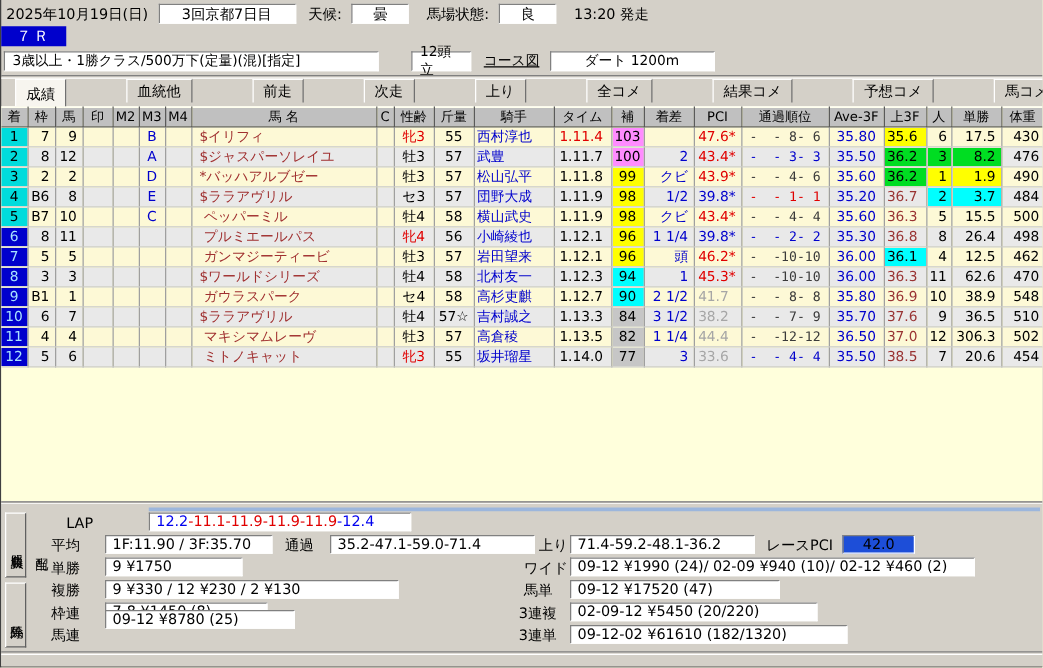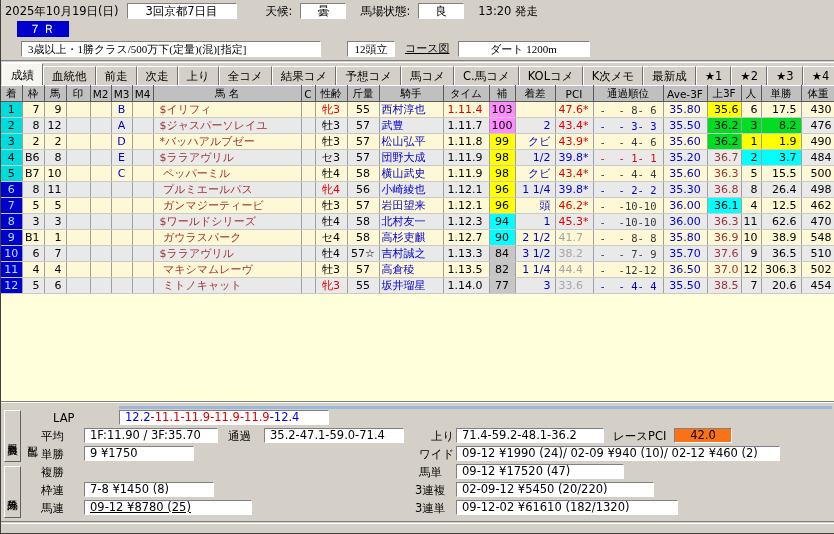--- a/index.html
+++ b/index.html
@@ -5,31 +5,31 @@
   * { box-sizing: border-box; margin: 0; padding: 0; }
   html,body { width:834px; height:534px; }
   body { font-family:"DejaVu Sans","Liberation Sans",sans-serif; font-size:11px; background:#d4d0c8; color:#000; overflow:hidden; }
   .app { width:834px; height:534px; display:flex; flex-direction:column; background:#d4d0c8; border-left:1px solid #404040; border-bottom:1px solid #404040; position:relative; }
 
   
   .topbar { height:20px; display:flex; align-items:center; gap:8px; padding:2px 0 0 4px; font-size:11.5px; }
   .sunken { background:#ffffff; border:1px solid; border-color:#808080 #ffffff #ffffff #808080; padding:0 6px; line-height:14px; height:16px; display:inline-flex; align-items:center; }
   .box-meeting { width:110px; justify-content:center; }
   .box-weather, .box-going { width:46px; justify-content:center; }
-  .race-row { height:18px; padding-left:16px; display:flex; align-items:center; }
+  .race-row { height:18px; padding-left:0; display:flex; align-items:center; }
   .race-badge { background:#0000cc; color:#ffffff; padding:1px 12px; font-size:12px; letter-spacing:2px; line-height:14px; }
-  .cond-row { height:21px; display:flex; align-items:center; padding-left:20px; gap:4px;font-family:Liberation Serif, serif; }
+  .cond-row { height:21px; display:flex; align-items:center; padding-left:2px; gap:4px; }
   .box-class { width:300px; }
   .box-heads { width:48px; justify-content:center; margin-left:22px; }
   .course-link { text-decoration:underline; margin-left:6px; cursor:pointer; }
   .box-course { width:132px; justify-content:center; margin-left:4px; }
   .hsep { height:3px; border-top:1px solid #808080; border-bottom:1px solid #ffffff; margin-top:1px; }
 
   
-  .tabbar { height:22px; display:flex; align-items:flex-end; padding-left:1px; }
+  .tabbar { height:22px; display:flex; align-items:flex-start; padding-left:11px;gap:48px; }
   .tab { height:19px; padding:2px 8px 0 8px; border:1px solid; border-color:#ffffff #707070 #707070 #ffffff; border-bottom:none; background:#d4d0c8; font-size:11.5px; white-space:nowrap; cursor:pointer; }
   .tab.active { background:#f7f5ef; height:22px; padding-top:4px; position:relative; z-index:2; }
 
   
   .table-wrap { background:#ffffdc; flex:1 1 auto; overflow:hidden; }
   table { border-collapse:collapse; table-layout:fixed; width:834px; }
   th { background:#c0c0c0; font-weight:normal; font-size:10.5px; height:16px; border-right:1px solid #5a5a5a; border-bottom:1px solid #5a5a5a; border-top:1px solid #ffffff; overflow:hidden; white-space:nowrap; }
   td { height:15px; font-size:11px; border-right:1px solid #9f9f9f; border-bottom:1px solid #c9c9c9; overflow:hidden; white-space:nowrap; padding:0 2px; }
   tr.odd td { background:#fdf9d6; }
   tr.even td { background:#e9e9e9; }
@@ -41,57 +41,57 @@
   td.c-name { color:#a03030; white-space:pre; padding-left:6px; }
   td.c-sexage { text-align:center; }
   td.c-kg { text-align:center; }
   td.c-jockey { color:#0000cc; }
   td.c-time { padding-left:4px; }
   td.c-hosei { text-align:center; }
   td.c-margin { color:#0000cc; text-align:right; padding-right:4px; white-space:pre; }
   td.c-pci { padding-left:3px; }
   td.c-pass { white-space:pre; text-align:right; padding-right:6px; color:#3a3a3a; font-family:"DejaVu Sans Mono","Liberation Mono",monospace; font-size:10.5px; }
   td.c-ave { color:#0000cc; text-align:center; }
-  td.c-l3f { color:#993333; text-align:right; }
+  td.c-l3f { color:#993333; text-align:left; }
   td.c-l3f.hl { color:#000; }
   td.c-pop { text-align:right; padding-right:3px; }
   td.c-odds { text-align:right; padding-right:4px; }
   td.c-bw { text-align:right; padding-right:3px; }
   .t-red { color:#e00000 !important; }
   .t-blue { color:#0000cc !important; }
   .t-gray { color:#a6a6a6 !important; }
   .red { color:#e00000; }
   .bg-magenta { background:#ff8cff !important; }
   .bg-yellow { background:#ffff00 !important; }
   .bg-cyan { background:#00ffff !important; }
   .bg-green { background:#00dd22 !important; }
   .bg-gray { background:#c6c6c6 !important; }
 
   
   .bottom { position:relative; height:132px; background:#d4d0c8; border-top:1px solid #808080; box-shadow:inset 0 1px 0 #ffffff; font-size:11.5px; flex:0 0 auto; }
   .bluebar { position:absolute; left:118px; right:2px; top:4px; height:3px; background:#9cb6dc; }
   .flabel { position:absolute; white-space:nowrap; }
   .fbox { position:absolute; background:#ffffff; border:1px solid; border-color:#808080 #ffffff #ffffff #808080; height:15px; line-height:13px; padding:0 5px; white-space:nowrap; overflow:hidden; }
-  .pcibox { background:#f97316; text-align:center; }
+  .pcibox { background:#1d4ed8; text-align:center; }
   .lap-blue { color:#0000ee; }
   .lap-red { color:#e00000; }
   .vtab { position:absolute; width:17px; background:#d4d0c8; border:1px solid; border-color:#ffffff #606060 #606060 #ffffff; writing-mode:vertical-rl; text-align:center; font-size:10.5px; line-height:15px; cursor:pointer; }
   .vlabel { position:absolute; writing-mode:vertical-rl; font-size:10.5px; color:#000; }
   .bottom-groove { position:absolute; left:0; right:0; bottom:9px; height:3px; border-top:1px solid #808080; border-bottom:1px solid #ffffff; }
   .statusbar { position:absolute; left:0; right:0; bottom:0; height:9px; background:#d4d0c8; }
 </style>
 </head>
 <body>
 
 <div class="app">
 
   <div class="topbar">
     <span>2025年10月19日(日)</span>
     <span class="sunken box-meeting">3回京都7日目</span>
-    <span style="margin-left:21px;">天候:</span>
+    <span style="margin-left:2px;">天候:</span>
     <span class="sunken box-weather">曇</span>
     <span style="margin-left:6px;">馬場状態:</span>
     <span class="sunken box-going">良</span>
     <span style="margin-left:6px;">13:20 発走</span>
   </div>
 
   <div class="race-row">
     <span class="race-badge">７Ｒ</span>
   </div>
 
@@ -474,33 +474,34 @@
     <div class="vtab" style="left:3px; top:8px; height:52px;">勝負服</div>
     <div class="vtab" style="left:3px; top:64px; height:52px;">除外馬</div>
     <div class="vlabel" style="left:25px; top:36px;">配当</div>
 
     <span class="flabel" style="left:52px; top:9px;">LAP</span>
     <span class="fbox" style="left:118px; top:8px; width:210px;"><span class="lap-blue">12.2</span><span class="lap-red">-</span><span class="lap-red">11.1</span><span class="lap-red">-</span><span class="lap-red">11.9</span><span class="lap-red">-</span><span class="lap-red">11.9</span><span class="lap-red">-</span><span class="lap-red">11.9</span><span class="lap-blue">-</span><span class="lap-blue">12.4</span></span>
 
     <span class="flabel" style="left:40px; top:27px;">平均</span>
     <span class="fbox" style="left:83px; top:26px; width:134px;">1F:11.90 / 3F:35.70</span>
     <span class="flabel" style="left:227px; top:27px;">通過</span>
-    <span class="fbox" style="left:263px; top:26px; width:140px;">35.2-47.1-59.0-71.4</span>
+    <span class="fbox" style="left:263px; top:26px; width:164px;">35.2-47.1-59.0-71.4</span>
     <span class="flabel" style="left:430px; top:27px;">上り</span>
     <span class="fbox" style="left:455px; top:26px; width:148px;">71.4-59.2-48.1-36.2</span>
     <span class="flabel" style="left:612px; top:27px;">レースPCI</span>
     <span class="fbox pcibox" style="left:673px; top:26px; width:58px;">42.0</span>
 
     <span class="flabel" style="left:40px; top:45px;">単勝</span>
     <span class="fbox" style="left:83px; top:44px; width:110px;">9 ¥1750</span>
     <span class="flabel" style="left:40px; top:63px;">複勝</span>
+    <span class="fbox" style="left:83px; top:62px; width:235px;">9 ¥330 / 12 ¥230 / 2 ¥130</span>
     <span class="flabel" style="left:40px; top:81px;">枠連</span>
     <span class="fbox" style="left:83px; top:80px; width:130px;">7-8 ¥1450 (8)</span>
     <span class="flabel" style="left:40px; top:99px;">馬連</span>
-    <span class="fbox" style="left:83px; top:98px; width:168px;text-decoration:underline;">09-12 ¥8780 (25)</span>
+    <span class="fbox" style="left:83px; top:86px; width:152px;">09-12 ¥8780 (25)</span>
 
     <span class="flabel" style="left:418px; top:45px;">ワイド</span>
     <span class="fbox" style="left:455px; top:44px; width:324px;">09-12 ¥1990 (24)/ 02-09 ¥940 (10)/ 02-12 ¥460 (2)</span>
     <span class="flabel" style="left:418px; top:63px;">馬単</span>
     <span class="fbox" style="left:455px; top:62px; width:168px;">09-12 ¥17520 (47)</span>
     <span class="flabel" style="left:414px; top:81px;">3連複</span>
     <span class="fbox" style="left:455px; top:80px; width:198px;">02-09-12 ¥5450 (20/220)</span>
     <span class="flabel" style="left:414px; top:99px;">3連単</span>
     <span class="fbox" style="left:455px; top:98px; width:222px;">09-12-02 ¥61610 (182/1320)</span>
 

